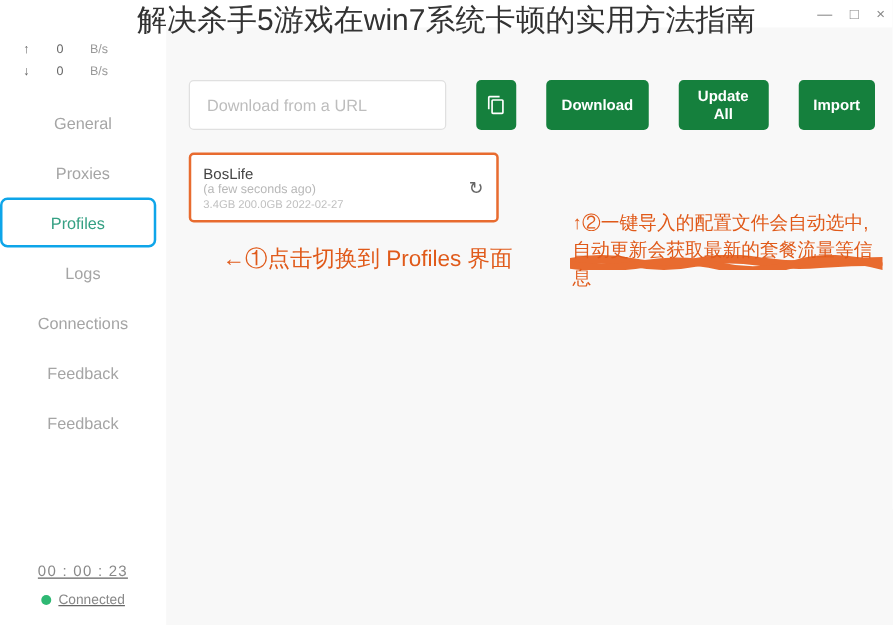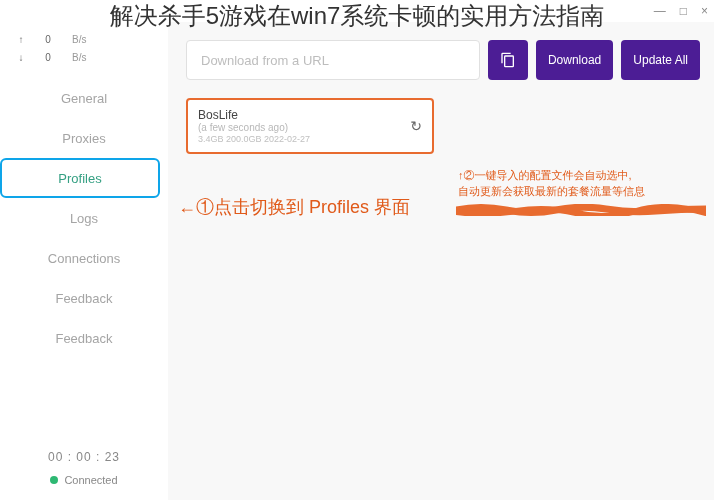--- a/index.html
+++ b/index.html
@@ -88,20 +88,21 @@
   }
 
   .sidebar-bottom {
     position: absolute;
     bottom: 14px;
     left: 0;
     right: 0;
     text-align: center;
     font-size: 12px;
     color: #666;
+    text-decoration: underline;
   }
   .timer { margin-bottom: 10px; color: #888; font-size: 12px; letter-spacing: 1px;}
   .status-row {
     display: flex;
     align-items: center;
     justify-content: center;
     gap: 6px;
     font-size: 11px;
     color: #888;
   }
@@ -112,47 +113,49 @@
 
   
   .main {
     flex: 1;
     background: #f8f8f8;
     padding: 18px 14px 14px 18px;
     position: relative;
   }
   .top-row {
     display: flex;
-    gap: 8px;
+    gap: 24px;
     align-items: center;
     margin-bottom: 18px;
+    margin-top: 24px;
   }
   .url-input {
     flex: 1;
     height: 40px;
     border: 1px solid #e0e0e0;
     border-radius: 4px;
     padding: 0 14px;
     font-size: 13px;
     color: #333;
     background: #fff;
   }
   .url-input::placeholder { color: #bdbdbd; }
   .icon-btn, .btn {
     height: 40px;
     border: none;
     border-radius: 4px;
-    background: #4c1d95;
+    background: #15803d;
     color: #fff;
     font-size: 12px;
     padding: 0 12px;
     cursor: pointer;
     display: flex;
     align-items: center;
     justify-content: center;
+    font-weight: bold;
   }
   .icon-btn { width: 40px; padding: 0; }
   .icon-btn svg { width: 16px; height: 16px; fill: #fff; }
 
   .cards-row {
     display: flex;
     gap: 14px;
   }
   .card {
     width: 248px;
@@ -199,21 +202,21 @@
     left: 178px;
     font-size: 18px;
     color: #e05a1a;
     white-space: nowrap;
     z-index: 60;
   }
   .anno2 {
     position: absolute;
     top: 168px;
     left: 458px;
-    font-size: 11px;
+    font-size: 15px;
     color: #e05a1a;
     z-index: 60;
     line-height: 1.45;
     width: 250px;
   }
   .highlight-bar {
     position: absolute;
     top: 204px;
     left: 456px;
     width: 250px;
@@ -269,20 +272,21 @@
   <div class="main">
     <div class="top-row">
       <input class="url-input" placeholder="Download from a URL" style="">
       <button class="icon-btn">
         <svg viewBox="0 0 24 24">
             <path d="M16 1H4a2 2 0 0 0-2 2v14h2V3h12V1zm3 4H8a2 2 0 0 0-2 2v14a2 2 0 0 0 2 2h11a2 2 0 0 0 2-2V7a2 2 0 0 0-2-2zm0 16H8V7h11v14z"></path>
           </svg>
       </button>
       <button class="btn">Download</button>
       <button class="btn">Update All</button>
+      <button class="btn">Import</button>
     </div>
 
     <div class="cards-row">
       <div class="card active">
         <div class="card-title">BosLife</div>
         <div class="card-sub">(a few seconds ago)</div>
         <div class="card-meta">3.4GB   200.0GB   2022-02-27</div>
         <div class="card-action">↻</div>
       </div>
     </div>

